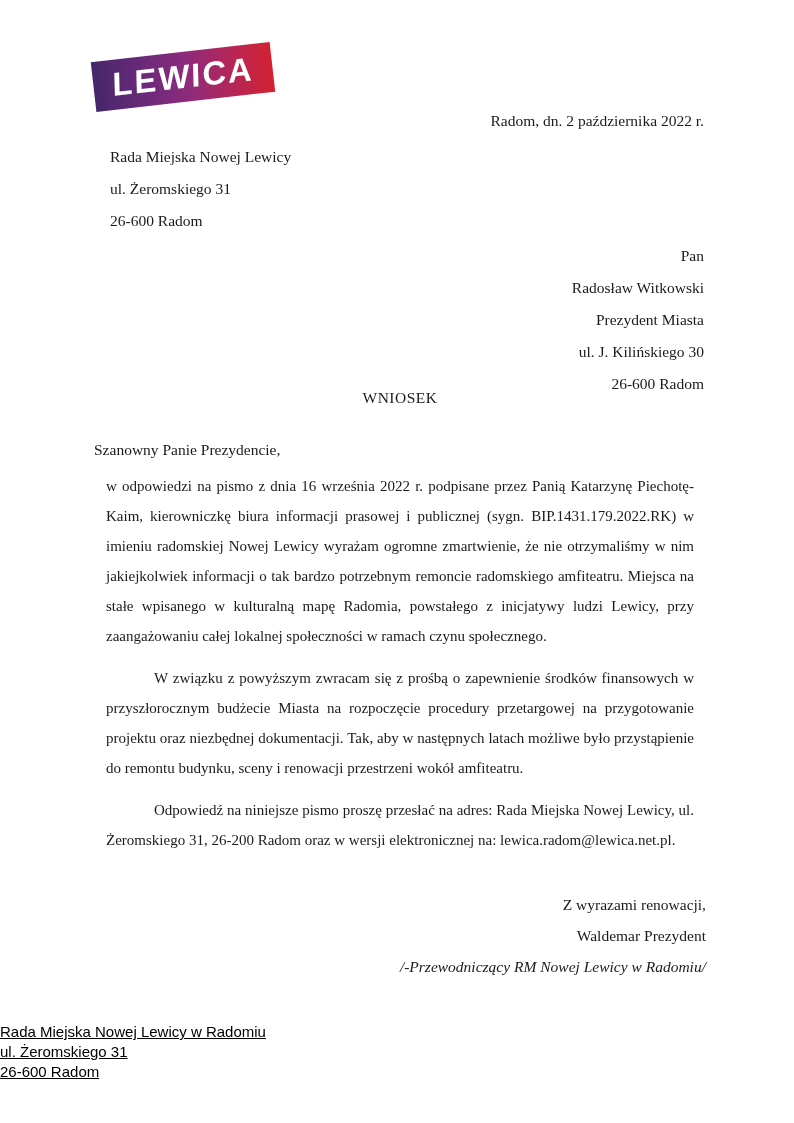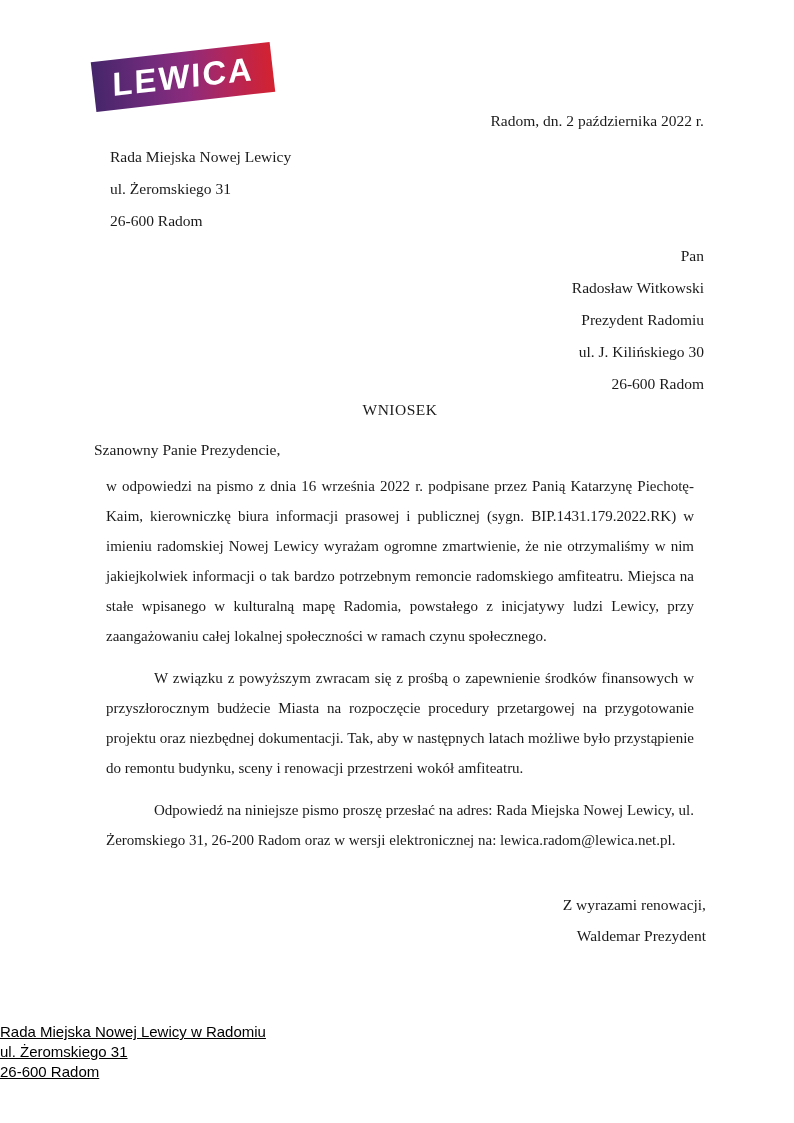--- a/index.html
+++ b/index.html
@@ -61,31 +61,31 @@
     top: 240px;
     font-size: 15.5px;
     line-height: 32px;
     text-align: right;
   }
 
   
   .letter-body {
     position: absolute;
     left: 94px;
-    top: 398px;
+    top: 386px;
     width: 612px;
     font-size: 15.5px;
   }
   .letter-title {
     text-align: center;
     letter-spacing: 0.5px;
     line-height: 24px;
   }
   .salutation {
-    margin-top: 13px;
+    margin-top: 25px;
     line-height: 30px;
   }
   .paragraph {
     margin: 12px;
     text-align: justify;
     line-height: 30px;
     font-size: 15px;
   }
   .paragraph + .paragraph {
     margin-top: 10px;
@@ -135,36 +135,37 @@
 
   <div class="sender-address">
     <div>Rada Miejska Nowej Lewicy</div>
     <div>ul. Żeromskiego 31</div>
     <div>26-600 Radom</div>
   </div>
 
   <div class="recipient-address">
     <div>Pan</div>
     <div>Radosław Witkowski</div>
-    <div>Prezydent Radomiu</div>
+    <div>Prezydent Miasta</div>
     <div>ul. J. Kilińskiego 30</div>
     <div>26-600 Radom</div>
   </div>
 
   <div class="letter-body">
     <div class="letter-title">WNIOSEK</div>
     <div class="salutation">Szanowny Panie Prezydencie,</div>
 
     <p class="paragraph first-paragraph">w odpowiedzi na pismo z dnia 16 września 2022 r. podpisane przez Panią Katarzynę Piechotę-Kaim, kierowniczkę biura informacji prasowej i publicznej (sygn. BIP.1431.179.2022.RK) w imieniu radomskiej Nowej Lewicy wyrażam ogromne zmartwienie, że nie otrzymaliśmy w nim jakiejkolwiek informacji o tak bardzo potrzebnym remoncie radomskiego amfiteatru. Miejsca na stałe wpisanego w kulturalną mapę Radomia, powstałego z inicjatywy ludzi Lewicy, przy zaangażowaniu całej lokalnej społeczności w ramach czynu społecznego.</p>
     <p class="paragraph indented">W związku z powyższym zwracam się z prośbą o zapewnienie środków finansowych w przyszłorocznym budżecie Miasta na rozpoczęcie procedury przetargowej na przygotowanie projektu oraz niezbędnej dokumentacji. Tak, aby w następnych latach możliwe było przystąpienie do remontu budynku, sceny i renowacji przestrzeni wokół amfiteatru.</p>
     <p class="paragraph indented">Odpowiedź na niniejsze pismo proszę przesłać na adres: Rada Miejska Nowej Lewicy, ul. Żeromskiego 31, 26-200 Radom oraz w wersji elektronicznej na: lewica.radom@lewica.net.pl.</p>
 
     <div class="signature-block">
       <div>Z wyrazami renowacji,</div>
       <div>Waldemar Prezydent</div>
+      <div class="signatory-role">/-Przewodniczący RM Nowej Lewicy w Radomiu/</div>
     </div>
   </div>
 
   <div class="page-footer">
     <div>Rada Miejska Nowej Lewicy w Radomiu</div>
     <div>ul. Żeromskiego 31</div>
     <div>26-600 Radom</div>
   </div>
 
 </div>

